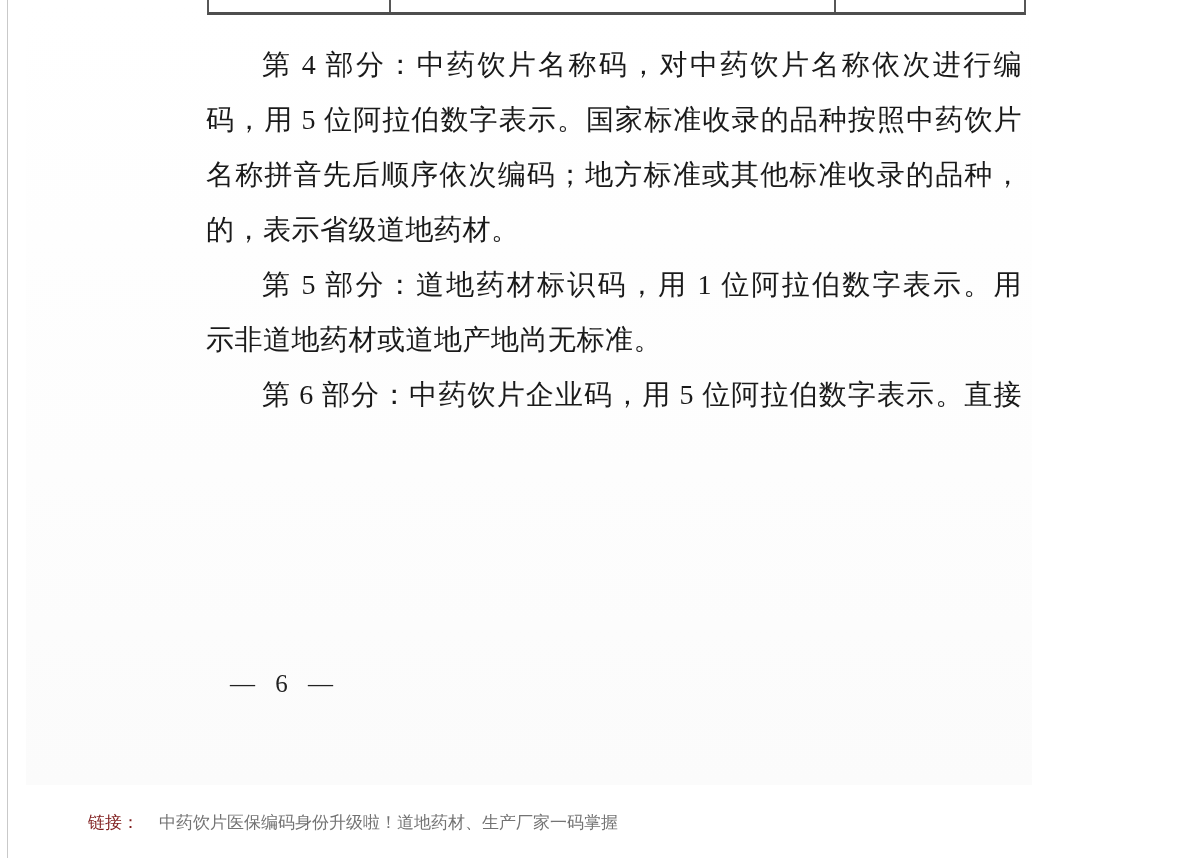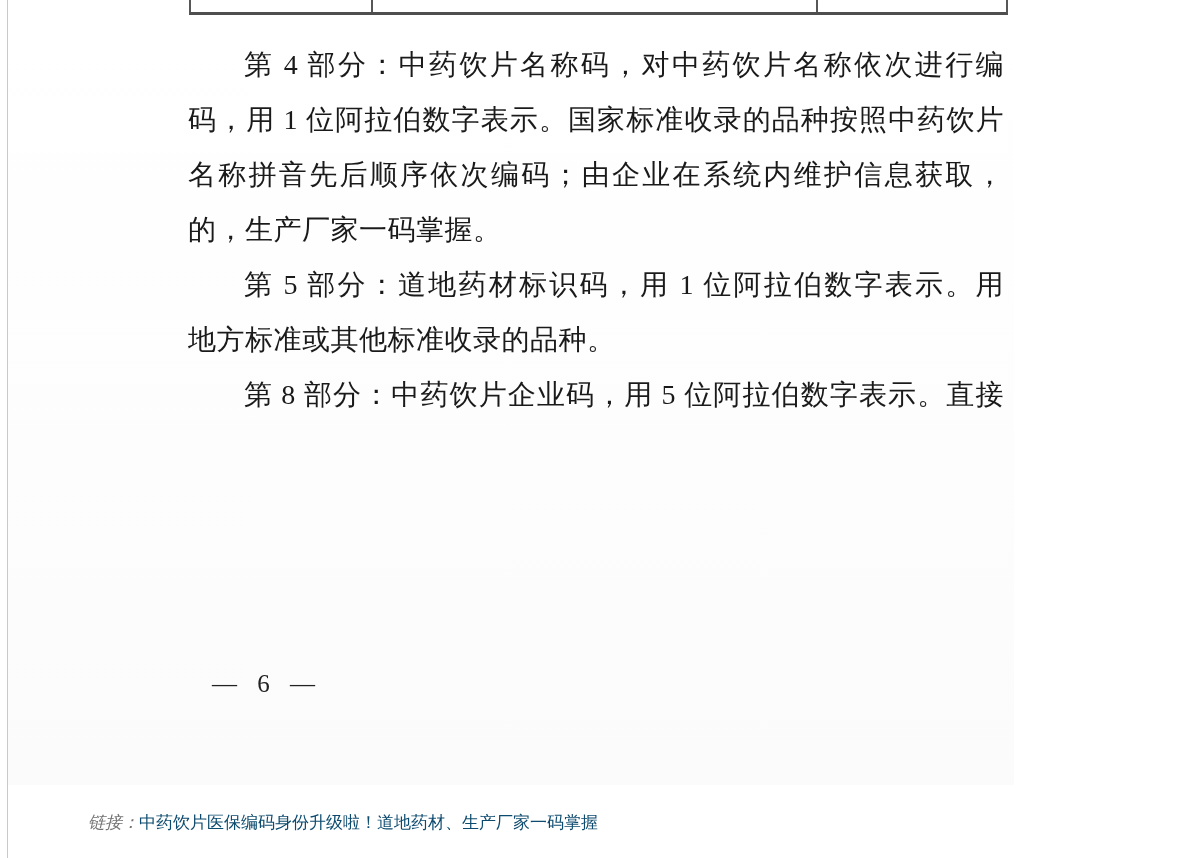--- a/index.html
+++ b/index.html
@@ -21,21 +21,21 @@
     left: 7px;
     top: 0;
     width: 1px;
     height: 858px;
     background: #c9c9c9;
   }
 
   
   .doc-page {
     position: absolute;
-    left: 8px;
+    left: 26px;
     top: 0;
     width: 1006px;
     height: 785px;
     background: linear-gradient(180deg, #ffffff 0%, #fdfdfd 60%, #fbfbfb 100%);
   }
 
   
   .table-fragment {
     position: absolute;
     left: 181px;
@@ -93,54 +93,54 @@
   .footer-row {
     position: absolute;
     left: 88px;
     top: 811px;
     font-family: "Liberation Sans", "DejaVu Sans", sans-serif;
     font-size: 17px;
     line-height: 24px;
     white-space: nowrap;
   }
   .footer-row .link-label {
-    color: #737373;
-    font-style: italic;
+    color: #7f1d1d;
   }
   .footer-row .article-link {
-    color: #0c4a6e;
+    color: #737373;
     text-decoration: none;
     cursor: pointer;
+    margin-left: 20px;
   }
 </style>
 </head>
 <body>
 
 <div class="left-rule"></div>
 
 <div class="doc-page">
 
   <div class="table-fragment">
     <div class="vline v1"></div>
     <div class="vline v2"></div>
   </div>
 
   <div class="doc-body">
     <div class="para">
         <div class="line first">第 4 部分：中药饮片名称码，对中药饮片名称依次进行编</div>
-        <div class="line">码，用 1 位阿拉伯数字表示。国家标准收录的品种按照中药饮片</div>
-        <div class="line">名称拼音先后顺序依次编码；由企业在系统内维护信息获取，</div>
-        <div class="line last">的，生产厂家一码掌握。</div>
+        <div class="line">码，用 5 位阿拉伯数字表示。国家标准收录的品种按照中药饮片</div>
+        <div class="line">名称拼音先后顺序依次编码；地方标准或其他标准收录的品种，</div>
+        <div class="line last">的，表示省级道地药材。</div>
       </div>
     <div class="para">
         <div class="line first">第 5 部分：道地药材标识码，用 1 位阿拉伯数字表示。用</div>
-        <div class="line last">地方标准或其他标准收录的品种。</div>
+        <div class="line last">示非道地药材或道地产地尚无标准。</div>
       </div>
     <div class="para">
-        <div class="line first">第 8 部分：中药饮片企业码，用 5 位阿拉伯数字表示。直接</div>
+        <div class="line first">第 6 部分：中药饮片企业码，用 5 位阿拉伯数字表示。直接</div>
       </div>
   </div>
 
   <div class="page-number">— 6 —</div>
 
 </div>
 
 <div class="footer-row">
   <span class="link-label">链接：</span><a class="article-link" href="#">中药饮片医保编码身份升级啦！道地药材、生产厂家一码掌握</a>
 </div>

